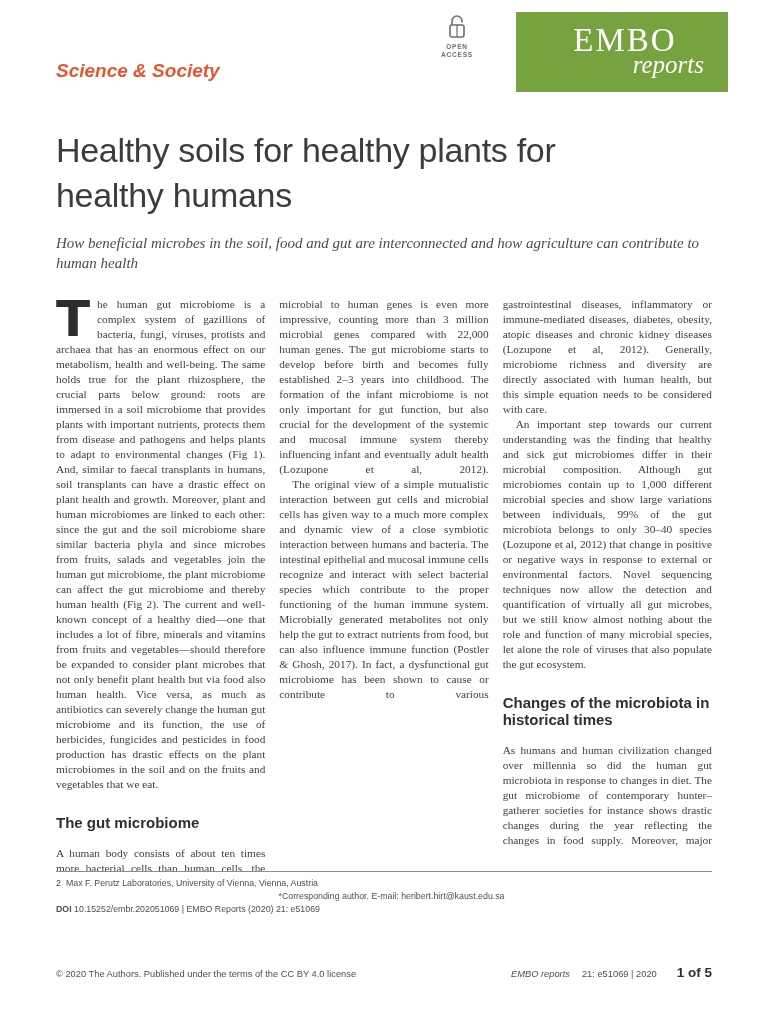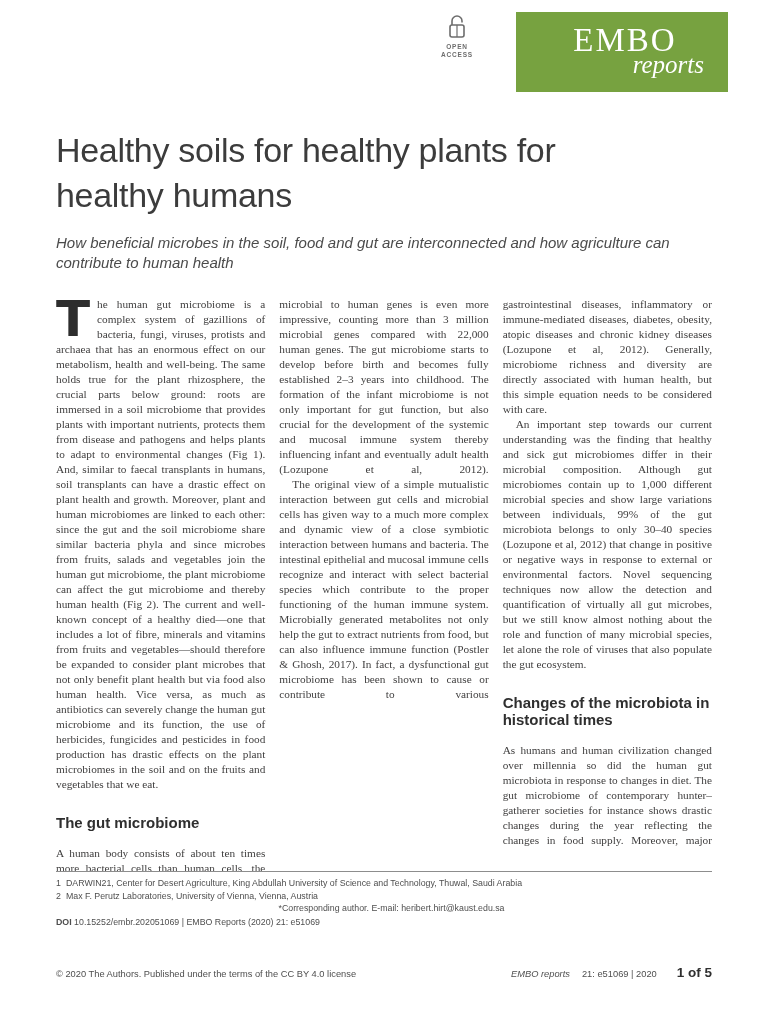--- a/index.html
+++ b/index.html
@@ -52,21 +52,21 @@
   }
 
   
   .title {
     font-family:"Liberation Sans", sans-serif;
     font-weight:400; font-size:34px; line-height:45px;
     color:#3c3c3c; letter-spacing:-0.3px;
     max-width:610px; margin-top:16px;
   }
   .subtitle {
-    font-family:Liberation Sans, sans-serif;
+    font-family:Liberation Serif, serif;
     font-style:italic; font-size:15px; line-height:20px;
     color:#4b4b4b; max-width:668px; margin-top:15px;
   }
   .author-line {
     margin-top:26px;
     font-family:"Liberation Sans", sans-serif;
     font-size:15px; color:#3c3c3c;
   }
   .author-line sup { font-size:9px; color:#3c3c3c; }
   .orcid {
@@ -143,20 +143,21 @@
   .footer-journal { font-style:italic; }
   .footer-citation { margin-left:12px; }
   .footer-page { margin-left:20px; font-size:13.5px; font-weight:700; color:#2f2f2f; }
 </style>
 </head>
 <body>
 
 <div class="page">
 
   <header class="masthead">
+    <div class="category">Science &amp; Society</div>
 
     <div class="oa-badge">
       <svg width="22" height="26" viewBox="0 0 22 26">
         <path d="M6 11 V7 a5 5 0 0 1 10 0 v1.5" fill="none" stroke="#6d6d6d" stroke-width="1.6"></path>
         <rect x="4" y="11" width="14" height="12" rx="2" fill="none" stroke="#6d6d6d" stroke-width="1.6"></rect>
         <line x1="11" y1="11" x2="11" y2="23" stroke="#6d6d6d" stroke-width="1.2"></line>
       </svg>
       <div class="oa-line">OPEN</div>
       <div class="oa-line">ACCESS</div>
     </div>
@@ -190,21 +191,20 @@
       <p class="body-p indent">An important step towards our current understanding was the finding that healthy and sick gut microbiomes differ in their microbial composition. Although gut microbiomes contain up to 1,000 different microbial species and show large variations between individuals, 99% of the gut microbiota belongs to only 30–40 species (Lozupone et al, 2012) that change in positive or negative ways in response to external or environmental factors. Novel sequencing techniques now allow the detection and quantification of virtually all gut microbes, but we still know almost nothing about the role and function of many microbial species, let alone the role of viruses that also populate the gut ecosystem.</p>
       <h2>Changes of the microbiota in historical times</h2>
       <p class="body-p cont">As humans and human civilization changed over millennia so did the human gut microbiota in response to changes in diet. The gut microbiome of contemporary hunter–gatherer societies for instance shows drastic changes during the year reflecting the changes in food supply. Moreover, major</p>
     </section>
 
   </main>
 
   <div class="fn-rule"></div>
 
   <div class="footnotes">
-    <div class="fn-item"><span class="fn-num">1</span><span>DARWIN21, Center for Desert Agriculture, King Abdullah University of Science and Technology, Thuwal, Saudi Arabia</span></div>
     <div class="fn-item"><span class="fn-num">2</span><span>Max F. Perutz Laboratories, University of Vienna, Vienna, Austria</span></div>
     <div class="fn-corr">*Corresponding author. E-mail: heribert.hirt@kaust.edu.sa</div>
     <div class="fn-doi"><b>DOI</b> <span>10.15252/embr.202051069 | EMBO Reports (2020) 21: e51069</span></div>
   </div>
 
   <footer class="pagefooter">
     <div class="footer-license">© 2020 The Authors. Published under the terms of the CC BY 4.0 license</div>
     <div class="footer-right">
       <span class="footer-journal">EMBO reports</span>
       <span class="footer-citation">21: e51069 | 2020</span>

